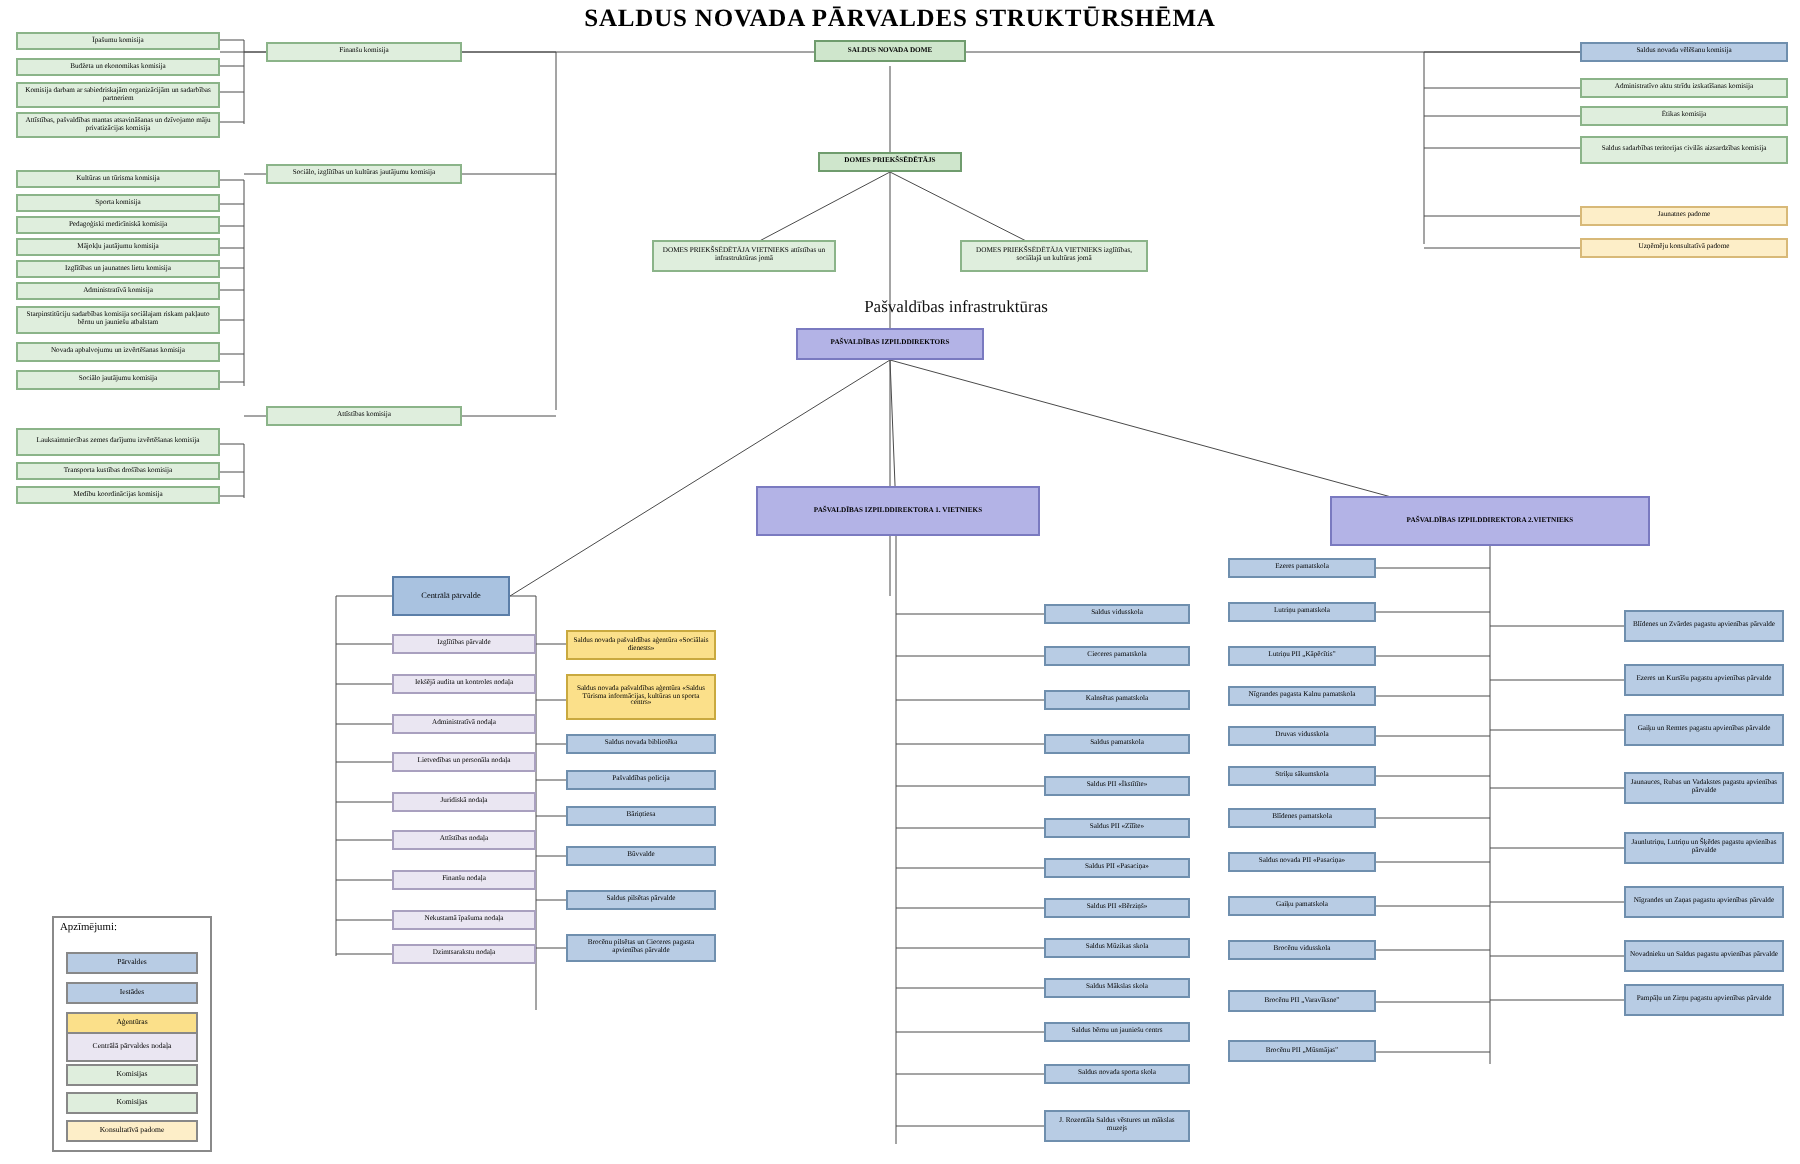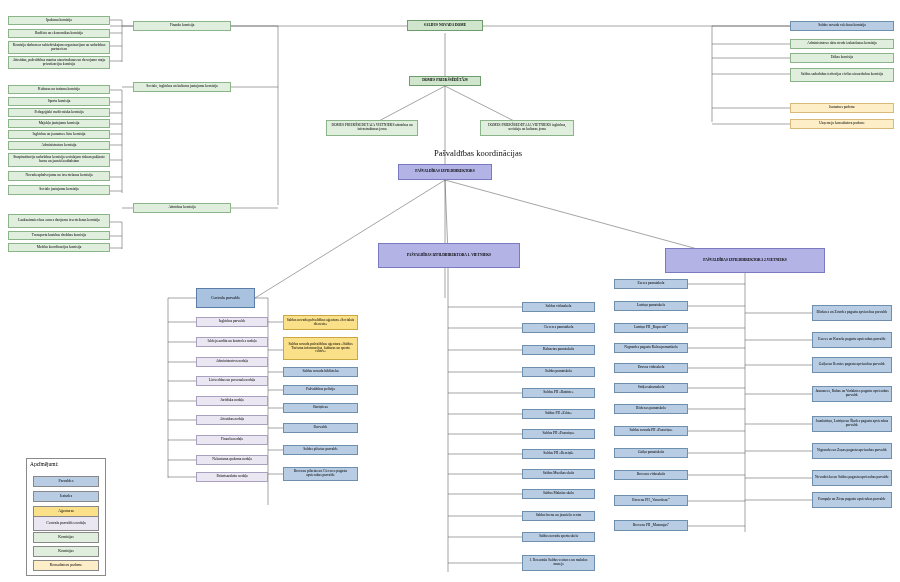--- a/index.html
+++ b/index.html
@@ -52,21 +52,22 @@
     position:absolute;left:33px;width:64px;height:9px;border:1px solid #888;
     display:flex;align-items:center;justify-content:center;
     font-size:3.8px;line-height:1.0;text-align:center;z-index:5;
   }
 </style>
 </head>
 <body>
 
 <div id="canvas">
 
-  <div id="adm-label">Pašvaldības koordinācijas</div>
+  <div id="title">SALDUS NOVADA  PĀRVALDES STRUKTŪRSHĒMA</div>
+  <div id="adm-label">Pašvaldības infrastruktūras</div>
 
   <svg id="wires" viewBox="0 0 900 582">
     <g stroke="#4a4a4a" stroke-width="0.5" fill="none">
 
       <line x1="110" y1="26" x2="407" y2="26"></line>
       <line x1="483" y1="26" x2="790" y2="26"></line>
 
       <line x1="445" y1="33" x2="445" y2="78"></line>
 
       <line x1="445" y1="86" x2="445" y2="170"></line>

